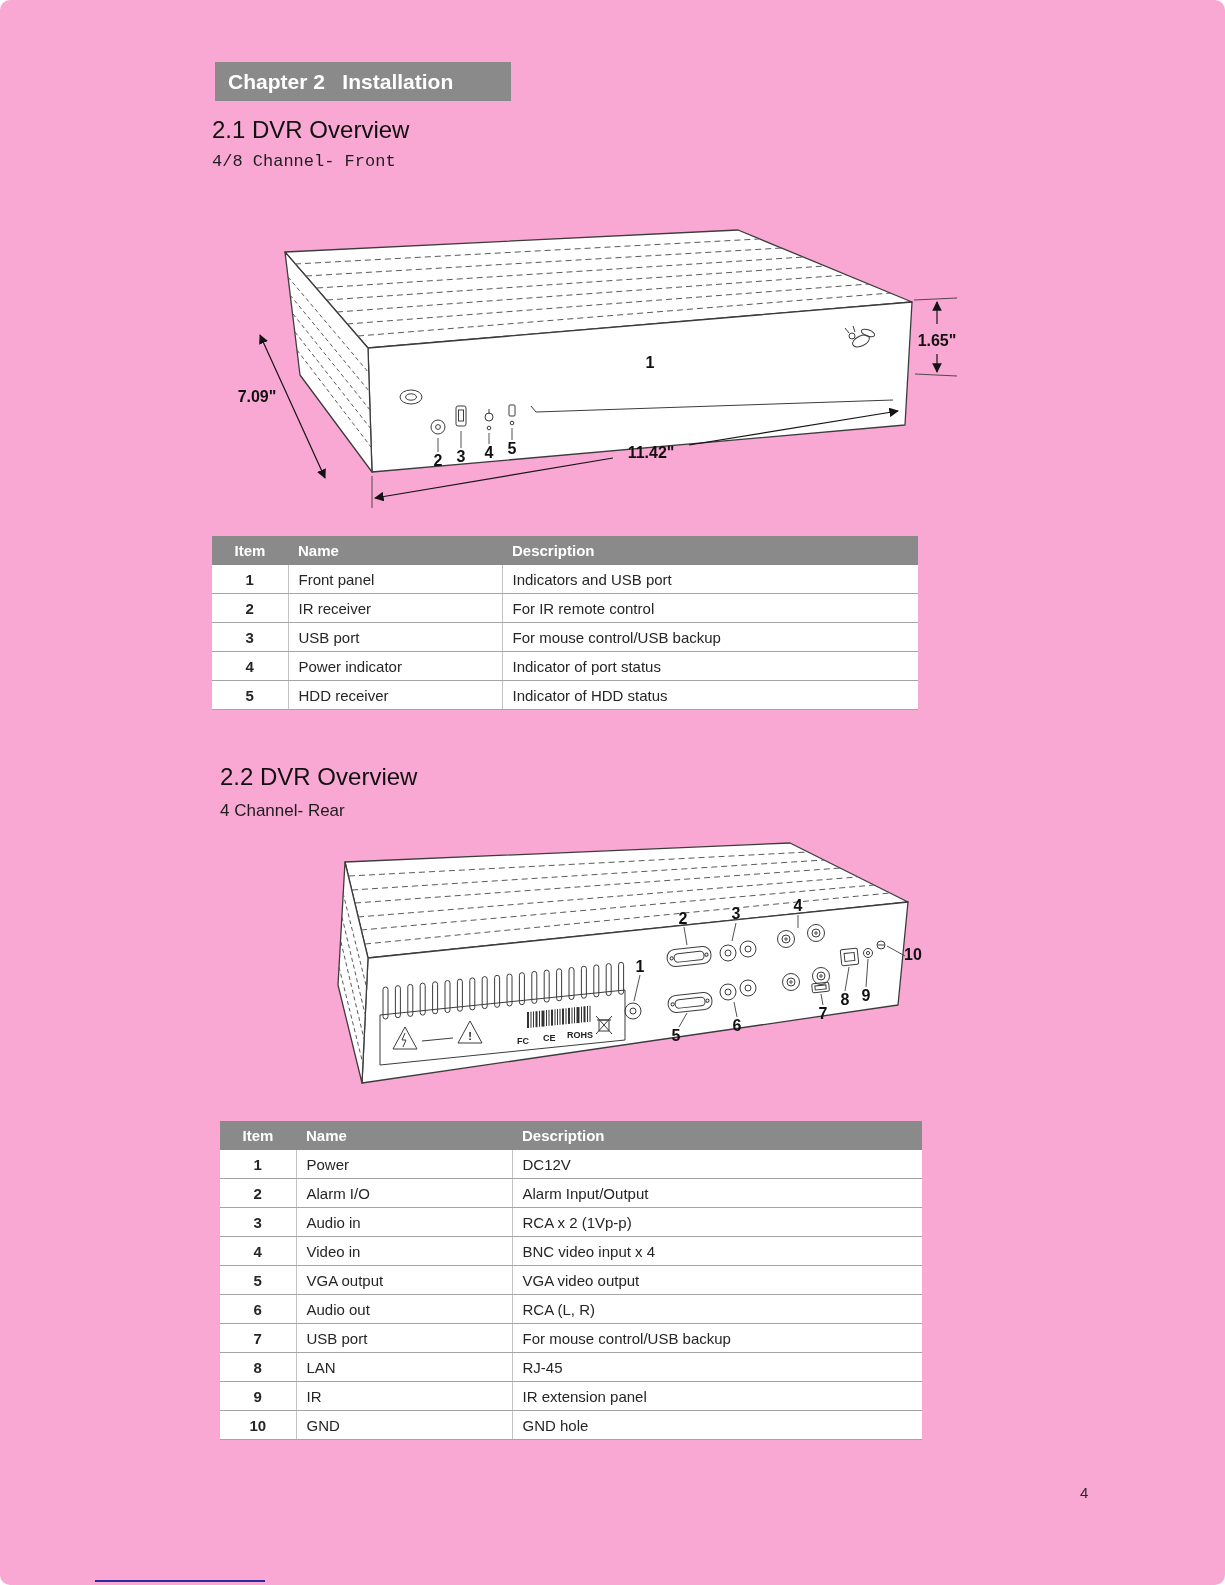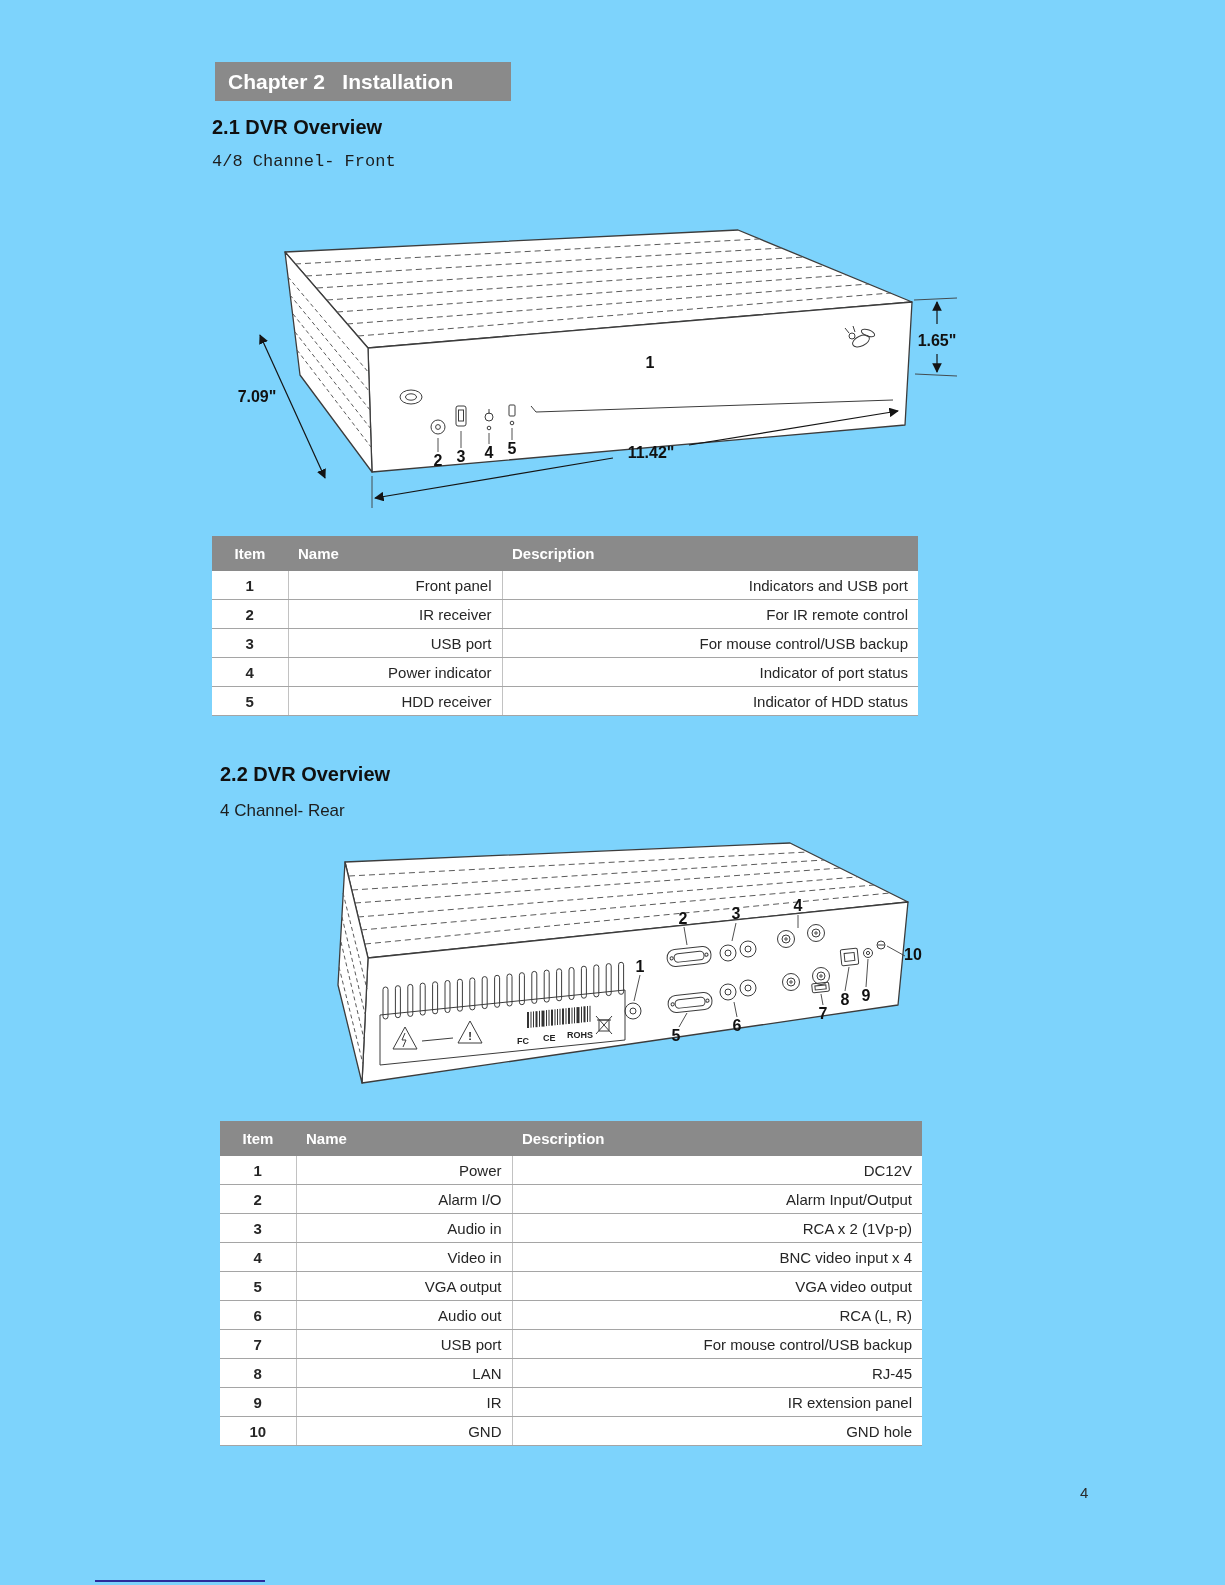--- a/index.html
+++ b/index.html
@@ -1,24 +1,24 @@
 <!DOCTYPE html>
 <html><head>
 <meta charset="utf-8">
 <style>
   html,body{margin:0;padding:0;background:#ffffff;}
-  .page{position:relative;width:1225px;height:1585px;background:#7dd3fc;font-family:"Liberation Sans",sans-serif;color:#1a1a1a;overflow:hidden;}
+  .page{position:relative;width:1225px;height:1585px;background:#f9a8d4;font-family:"Liberation Sans",sans-serif;color:#1a1a1a;overflow:hidden;border-radius:10px;}
   .chapter-box{position:absolute;left:215px;top:62px;width:283px;height:39px;background:#8a8a8a;color:#ffffff;font-size:21px;font-weight:bold;line-height:39px;padding-left:13px;white-space:pre;}
-  .sec-title{position:absolute;font-size:20px;font-weight:bold;color:#101010;}
+  .sec-title{position:absolute;font-size:24px;font-weight:normal;color:#101010;}
   .sec-sub{position:absolute;font-size:17px;color:#1d1d1d;}
   .diagram{position:absolute;}
   .spec-table{position:absolute;border-collapse:collapse;table-layout:fixed;font-size:15px;color:#262626;background:#fff;}
-  .spec-table th{background:#8a8a8a;color:#ffffff;font-weight:bold;text-align:left;padding:0 10px;height:35px;font-size:15px;}
+  .spec-table th{background:#8a8a8a;color:#ffffff;font-weight:bold;text-align:left;padding:0 10px;height:29px;font-size:15px;}
   .spec-table th:first-child{text-align:center;}
-  .spec-table td{border-bottom:1px solid #a5a5a5;padding:0 10px;height:28px;text-align:right;}
+  .spec-table td{border-bottom:1px solid #a5a5a5;padding:0 10px;height:28px;}
   .spec-table td:first-child{text-align:center;font-weight:bold;}
   .spec-table td + td{border-left:1px solid #c2c2c2;}
   .page-number{position:absolute;left:1080px;top:1484px;font-size:15px;color:#2a2a2a;}
   .footer-rule{position:absolute;left:95px;top:1580px;width:170px;height:2px;background:#2b2b9b;}
   svg text{font-family:"Liberation Sans",sans-serif;}
   .callout{font-size:16px;font-weight:bold;fill:#111;text-anchor:middle;}
   .dim-label{font-size:16px;font-weight:bold;fill:#111;text-anchor:middle;}
   .face{fill:#ffffff;stroke:#3c3c3c;stroke-width:1.3;stroke-linejoin:round;}
   .vent{stroke:#5a5a5a;stroke-width:1;fill:none;}
   .thin{stroke:#3c3c3c;stroke-width:1;fill:none;}

